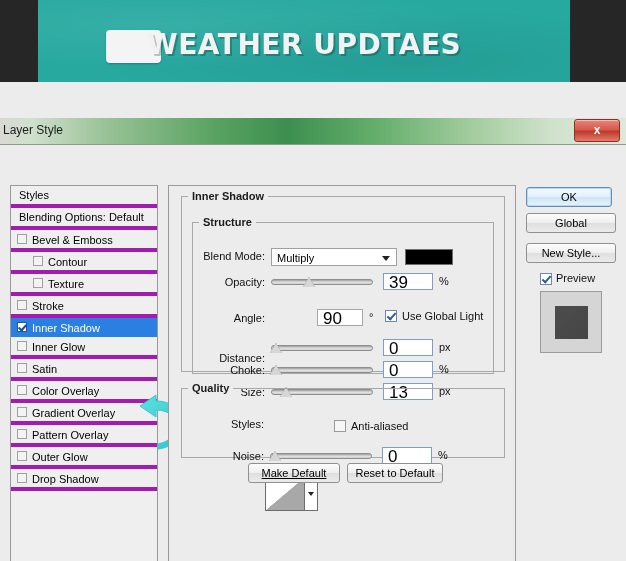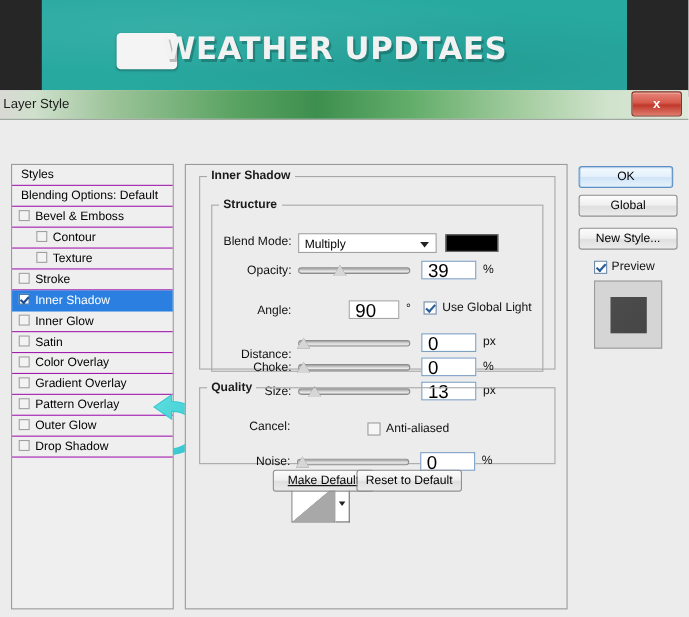--- a/index.html
+++ b/index.html
@@ -33,20 +33,21 @@
   }
 
   
   #dialog{position:absolute;left:0;top:82px;width:626px;height:479px;background:#ececed;}
   #titlebar{
     position:relative;height:26px;
     background:linear-gradient(to right,
        #d9d9d4 0%, #cfe0cc 5%, #9dc49a 16%, #5aa362 34%, #3d8f4f 46%,
        #64ae6b 60%, #a5cda0 76%, #cfe2cb 88%, #dfe8db 100%);
     border-bottom:1px solid #8d9a8c;
+    margin-top:36px;
   }
   #title-text{
     position:absolute;left:3px;top:5px;font-size:12px;color:#1b1b1b;
     font-family:"Liberation Sans",sans-serif;
   }
   #close-btn{
     position:absolute;right:6px;top:1px;width:44px;height:21px;
     background:linear-gradient(to bottom,#e8857a 0%,#d65a4c 45%,#c0392b 55%,#e07c6d 100%);
     border:1px solid #8a3026;border-radius:3px;
     color:#fff;font-weight:bold;font-size:12px;text-align:center;line-height:20px;
@@ -56,21 +57,21 @@
 
   #dialog-body{position:relative;width:626px;height:452px;background:#ececec;}
 
   
   #styles-panel{
     position:absolute;left:10px;top:40px;width:148px;height:405px;
     background:#efefef;border:1px solid #9a9a9a;box-sizing:border-box;
   }
   .style-row{
     position:relative;height:18px;line-height:18px;
-    border-bottom:1px solid #a21caf;padding-left:6px;
+    border-bottom:4px solid #a21caf;padding-left:6px;
     font-size:11px;color:#000;white-space:nowrap;cursor:pointer;
   }
   .style-row.header{font-weight:normal;padding-left:8px;}
   .style-row.selected{background:#2a7fe0;color:#fff;border-bottom:1px solid #2a7fe0;}
   .style-row.indent{padding-left:22px;}
   .style-row .cb{
     display:inline-block;width:10px;height:10px;margin-right:5px;
     border:1px solid #a0a0a0;background:#f3f3f3;vertical-align:-1px;
     box-sizing:border-box;position:relative;
   }
@@ -175,21 +176,21 @@
   #preview-cb{left:540px;top:128px;}
   #preview-label{left:556px;top:127px;}
   #preview-thumb{
     position:absolute;left:540px;top:146px;width:62px;height:62px;
     background:#d5d5d5;border:1px solid #9b9b9b;box-sizing:border-box;
   }
   #preview-thumb .inner{position:absolute;left:14px;top:14px;width:33px;height:33px;
     background:linear-gradient(135deg,#4c4c4c 0%,#464646 100%);}
 
   #make-default{left:248px;top:318px;width:92px;text-decoration:underline;}
-  #reset-default{left:324px;top:318px;width:96px;}
+  #reset-default{left:347px;top:318px;width:96px;}
 </style>
 </head>
 <body>
 
 <div id="backdrop">
   <div id="banner">
     <div id="banner-logo"></div>
     <div id="banner-title">WEATHER UPDTAES</div>
   </div>
 </div>
@@ -284,21 +285,21 @@
             <div class="track"></div>
             <div class="knob" style="left:9px;"></div>
           </div>
           <div class="numbox" style="left:190px;top:155px;width:50px;">13</div>
           <div class="unit" style="left:246px;top:157px;">px</div>
         </fieldset>
       </fieldset>
 
       <fieldset id="fs-quality">
         <legend>Quality</legend>
-        <div class="lblr" style="left:6px;top:24px;width:76px;">Cancel:</div>
+        <div class="lblr" style="left:6px;top:24px;width:76px;">Styles:</div>
         <div class="lblr" style="left:6px;top:56px;width:76px;">Noise:</div>
         <div class="cbox" style="left:152px;top:26px;"></div>
         <div class="cblabel" style="left:169px;top:26px;">Anti-aliased</div>
         <div class="slider" style="left:88px;top:55px;width:102px;">
           <div class="track"></div>
           <div class="knob" style="left:-1px;"></div>
         </div>
         <div class="numbox" style="left:200px;top:53px;width:50px;">0</div>
         <div class="unit" style="left:256px;top:55px;">%</div>
       </fieldset>

